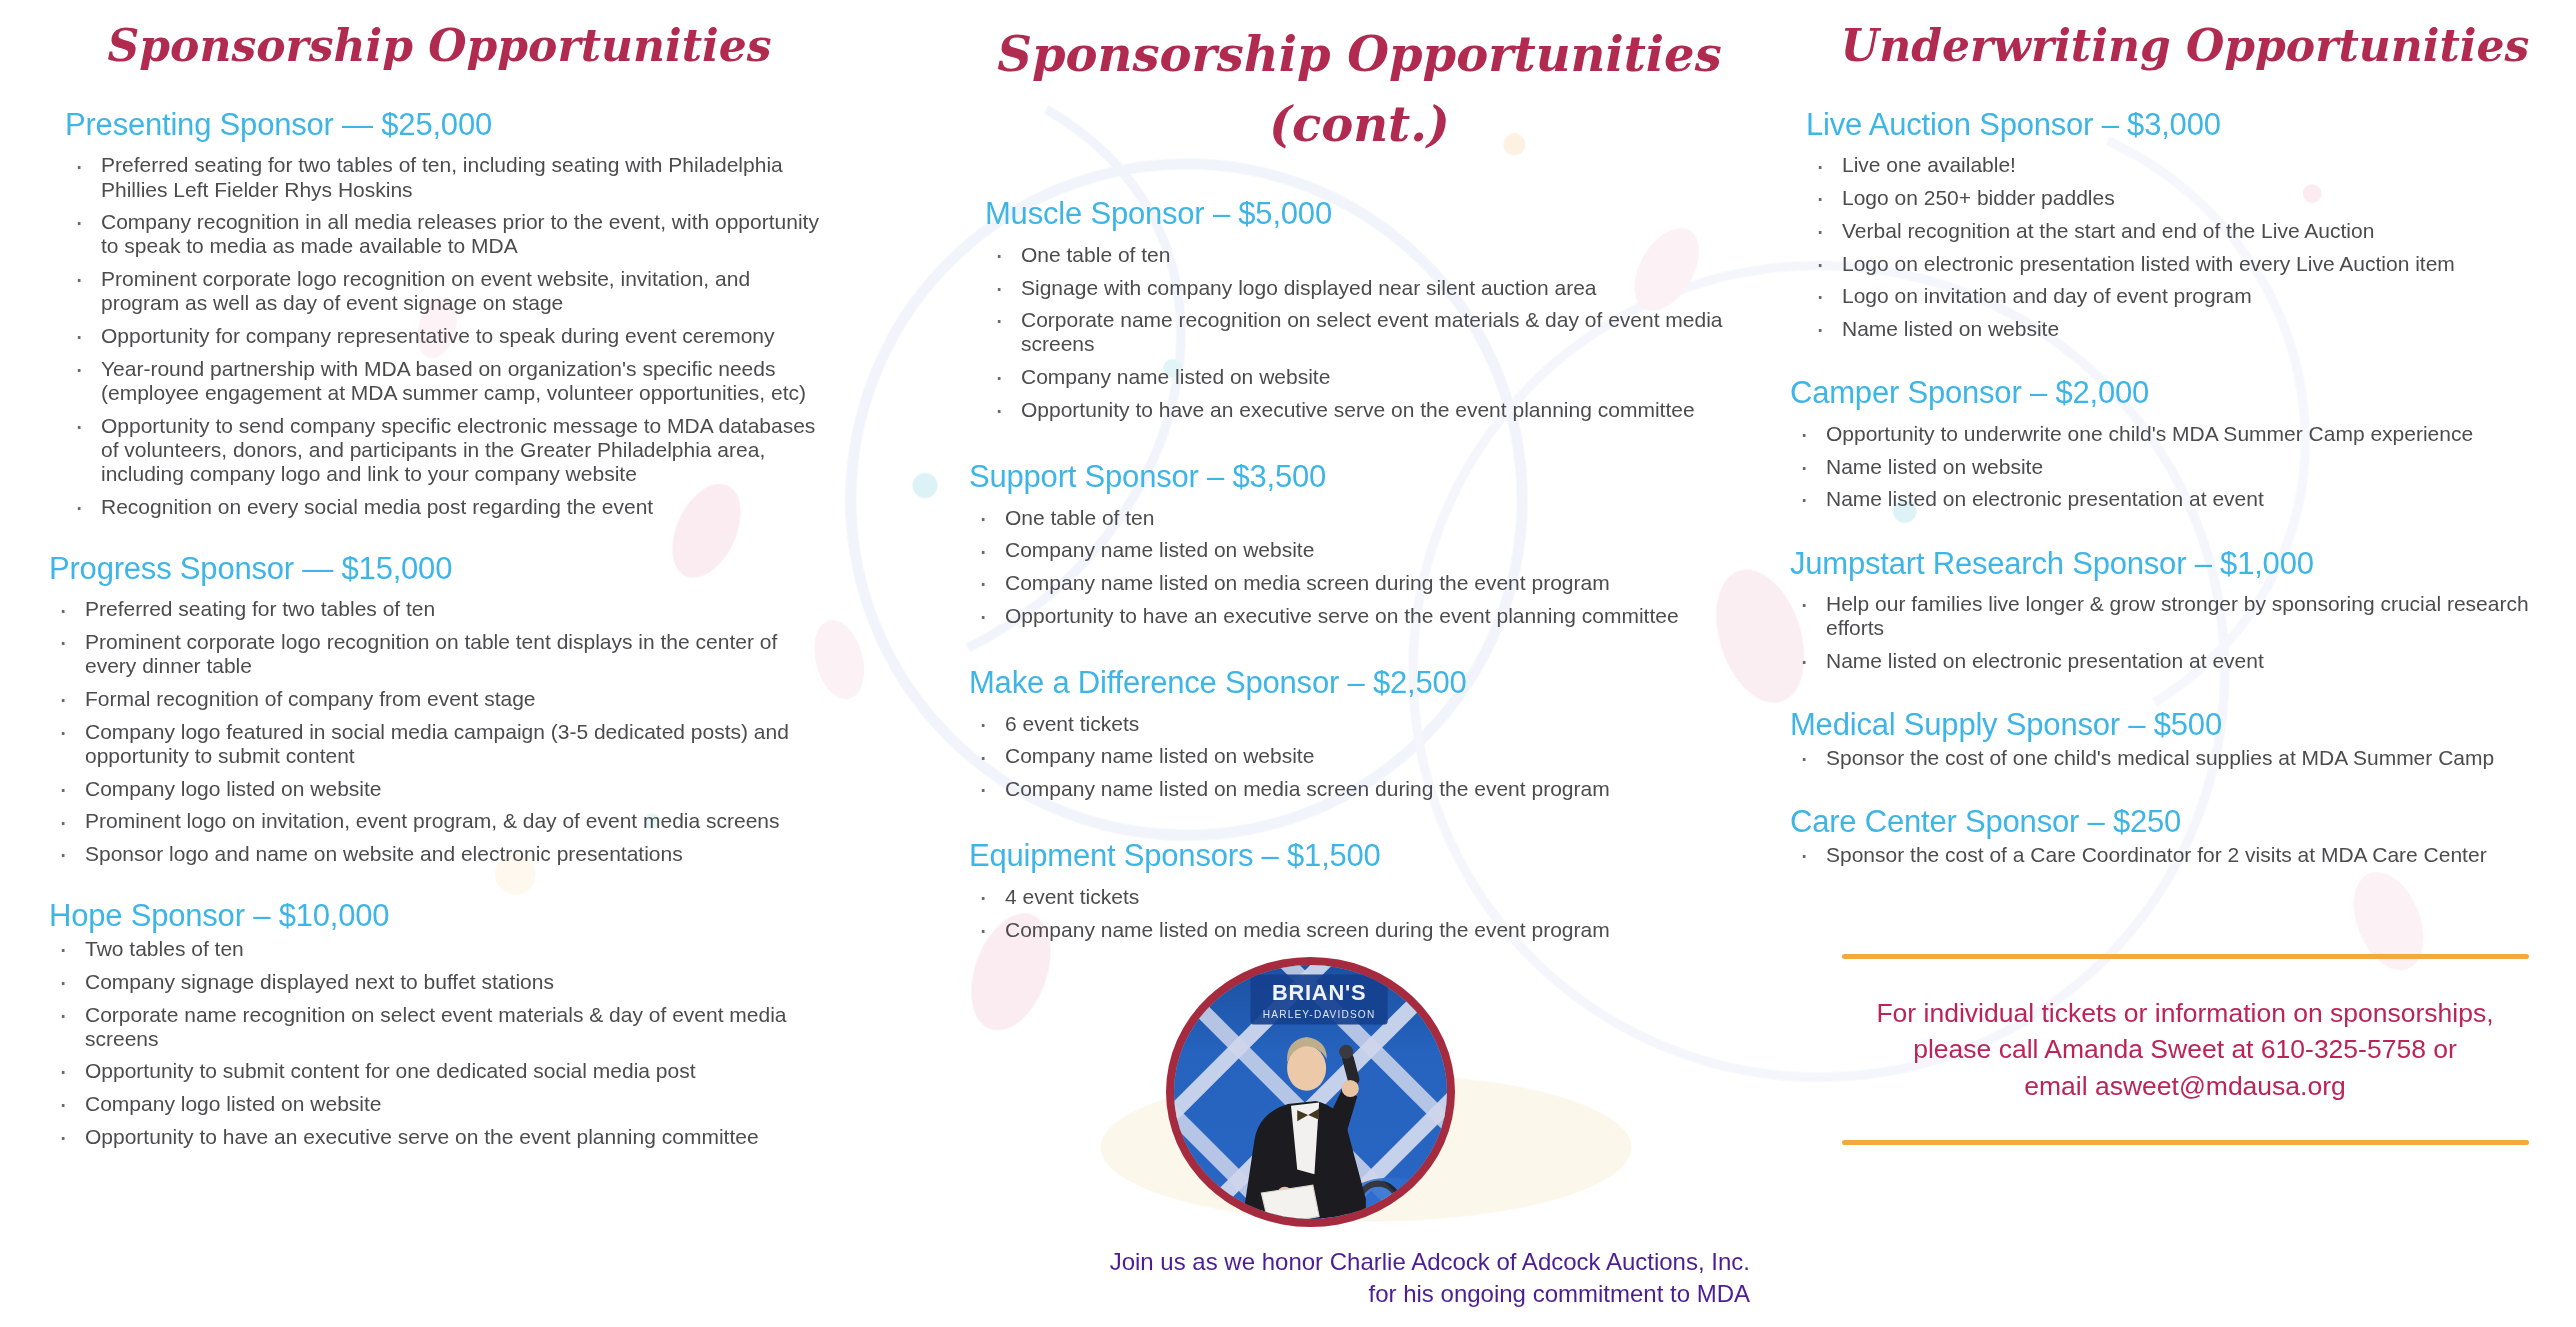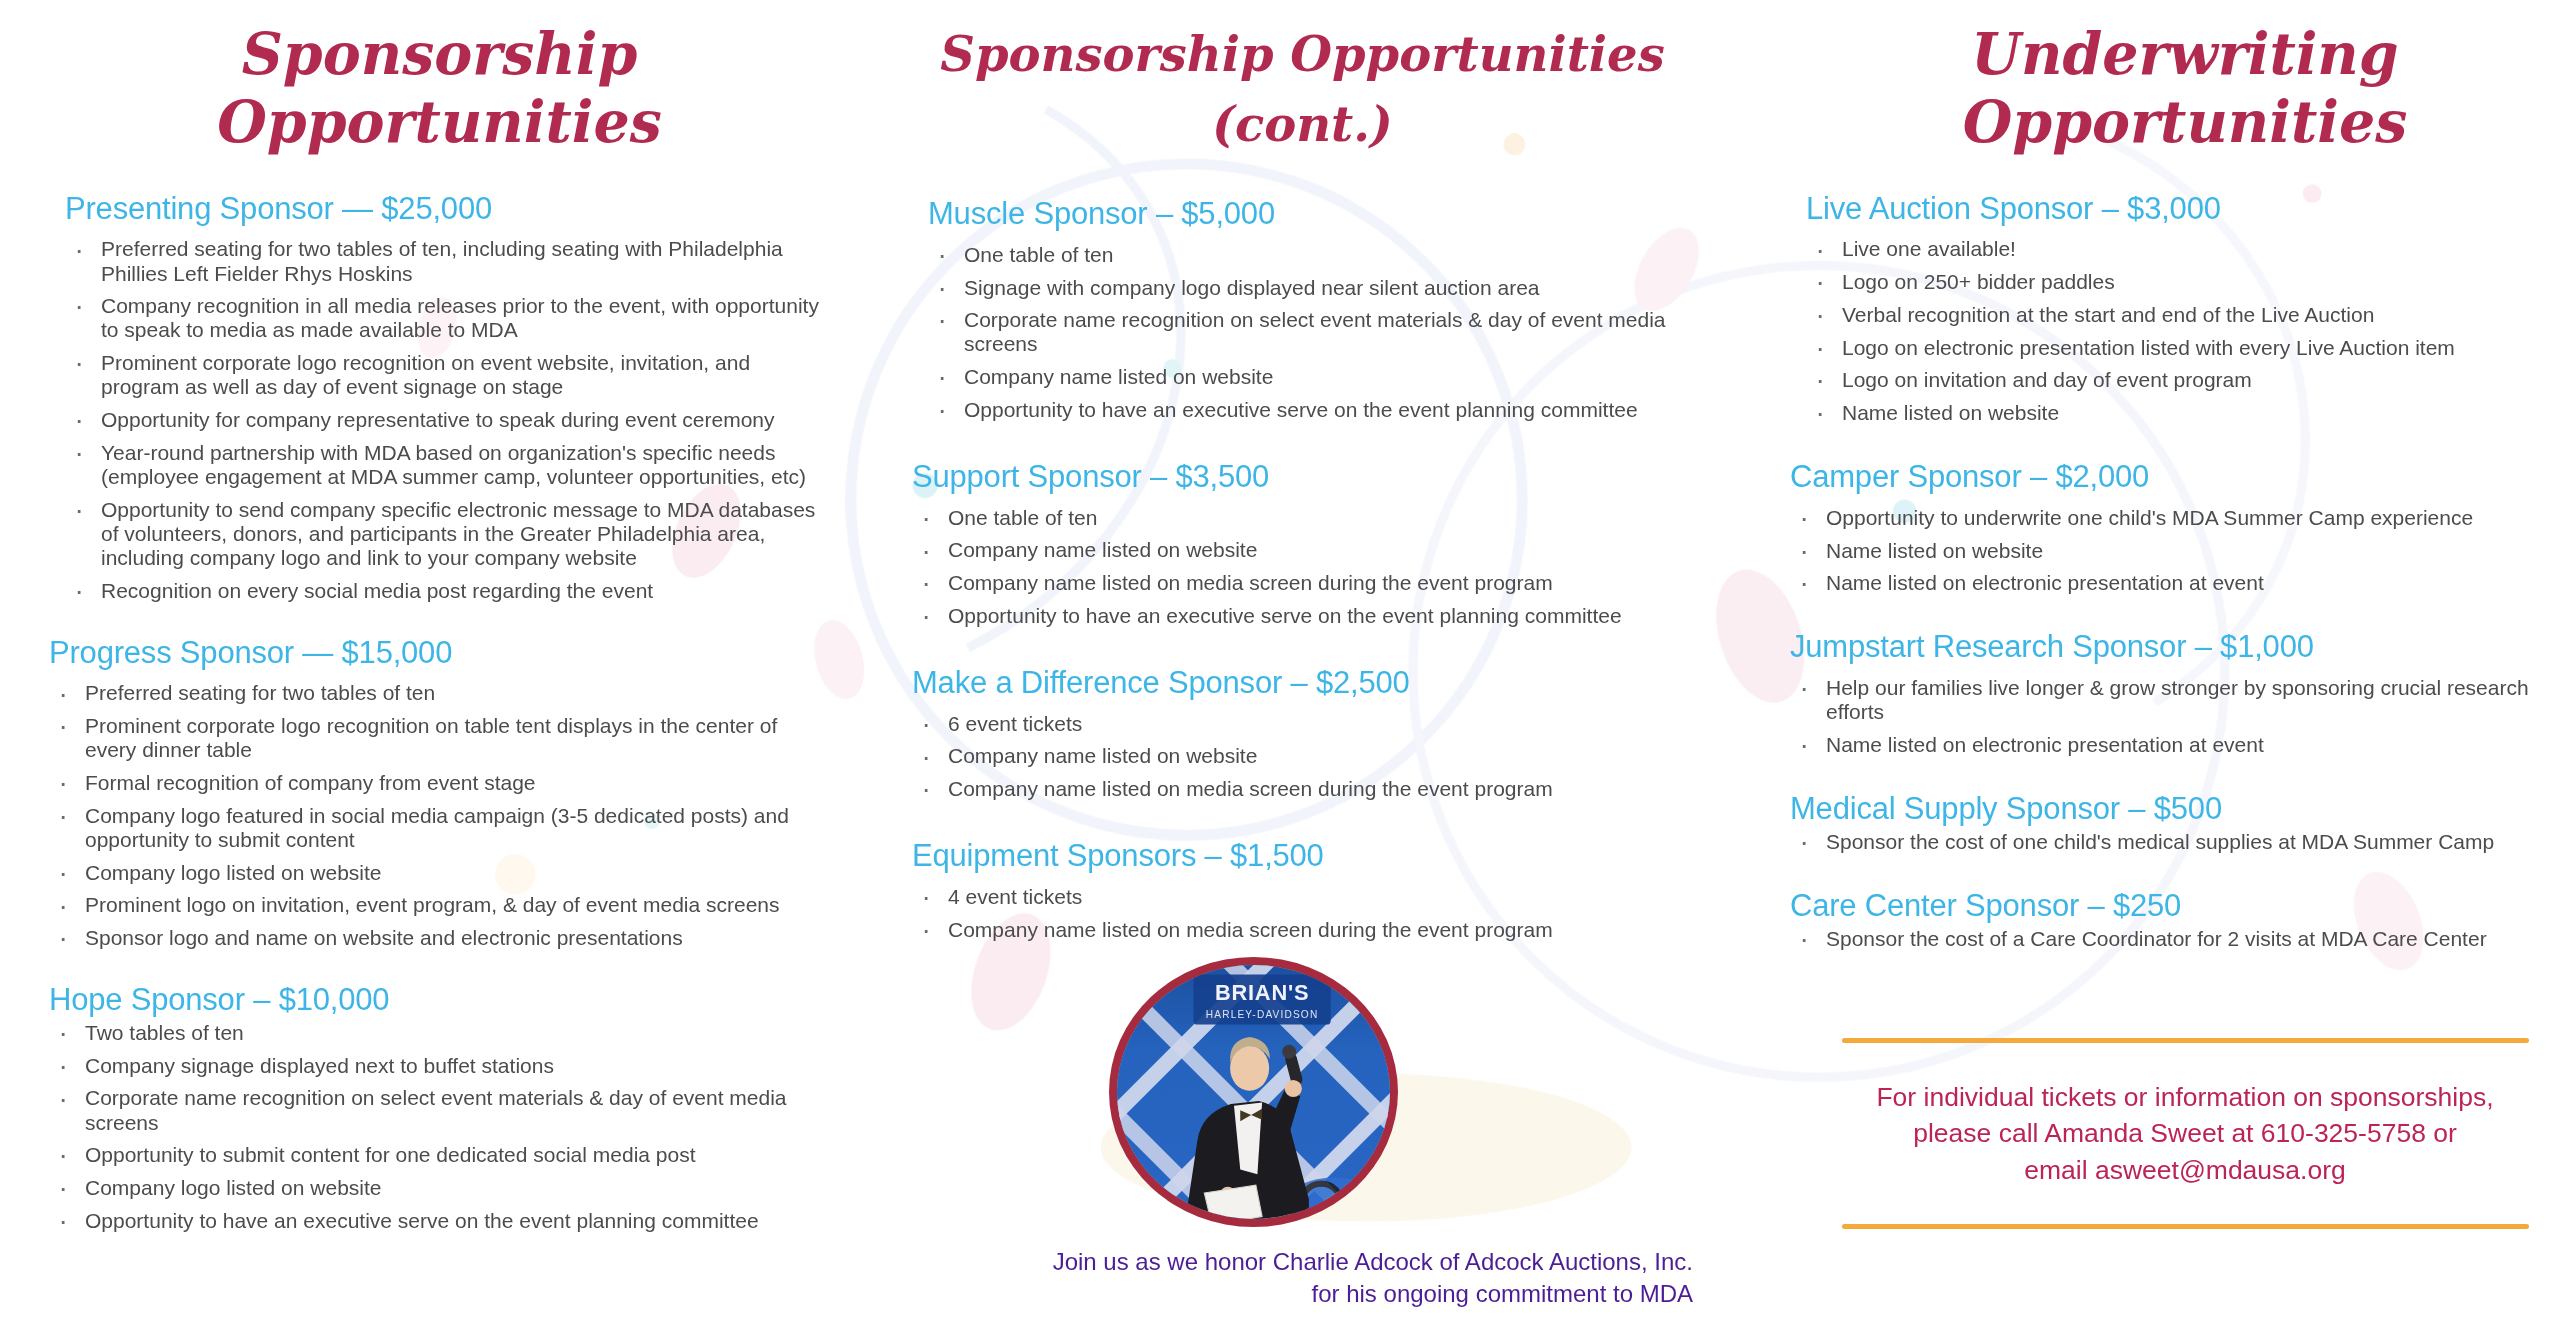--- a/index.html
+++ b/index.html
@@ -3,25 +3,25 @@
 <meta charset="utf-8">
 <style>
   html,body{margin:0;padding:0;}
   body{width:2576px;height:1327px;position:relative;background:#ffffff;overflow:hidden;
        font-family:"Liberation Sans", sans-serif;color:#4c4c4e;}
   .bg-decor{position:absolute;inset:0;width:2576px;height:1327px;pointer-events:none;}
   .page{position:absolute;inset:0;}
 
   .col{position:absolute;top:0;}
   .col1{left:49px;width:781px;}
-  .col2{left:912px;width:781px;}
+  .col2{left:969px;width:781px;}
   .col3{left:1790px;width:790px;}
 
   h1.script{margin:20px 0 0;text-align:center;color:#b12a4f;
-    font-family:"DejaVu Serif", serif;font-style:italic;font-weight:700;font-size:57px;line-height:1.2;}
+    font-family:"DejaVu Serif", serif;font-style:italic;font-weight:700;font-size:44px;line-height:1.2;}
   .col2 h1.script{font-size:48px;line-height:1.45;}
 
   .sections{margin-top:34px;}
   .section{margin-top:32px;}
   .section:first-child{margin-top:0;margin-left:16px;}
   .col2 .section{margin-top:37px;}
   .col3 .section{margin-top:34px;}
   .sec-title{margin:0 0 11px;font-size:31px;font-weight:400;color:#3db5e6;letter-spacing:-0.2px;line-height:1.15;}
   .section.tight .sec-title{margin-bottom:3.1px;}
 

